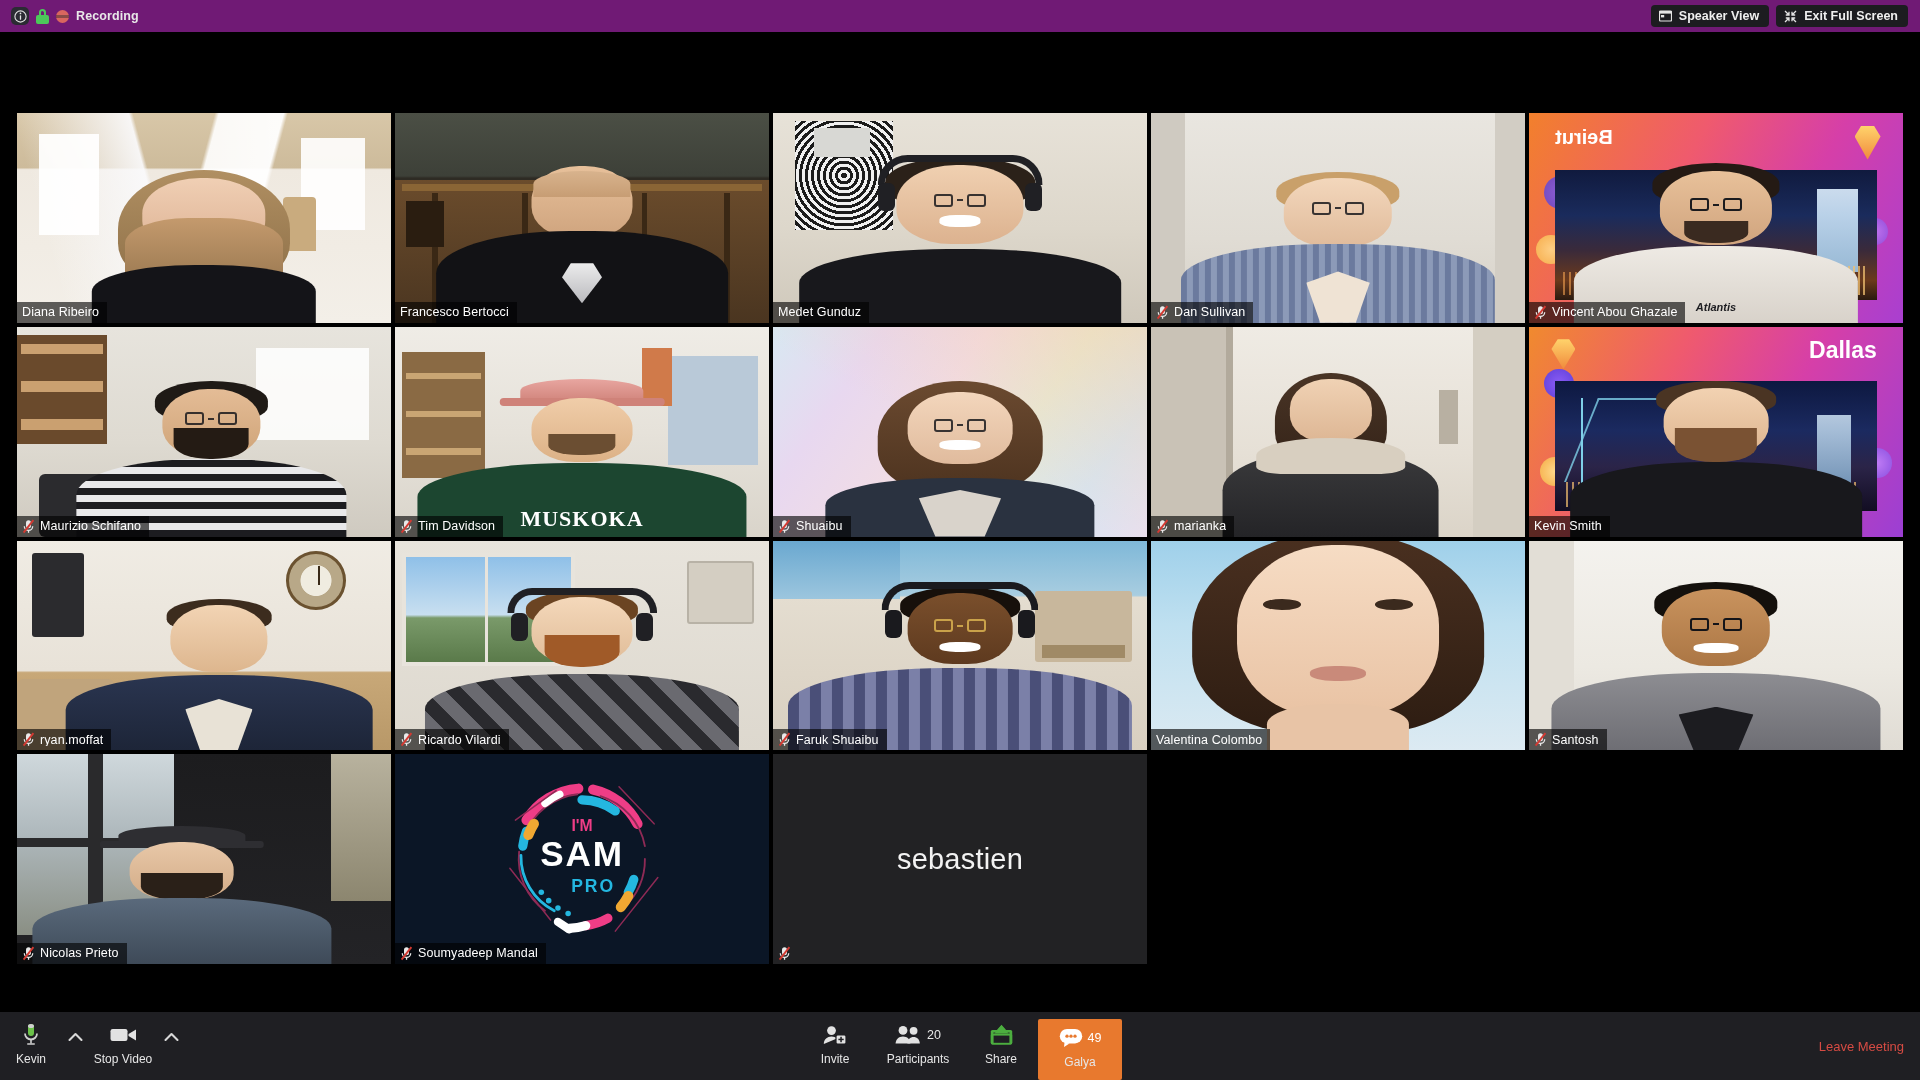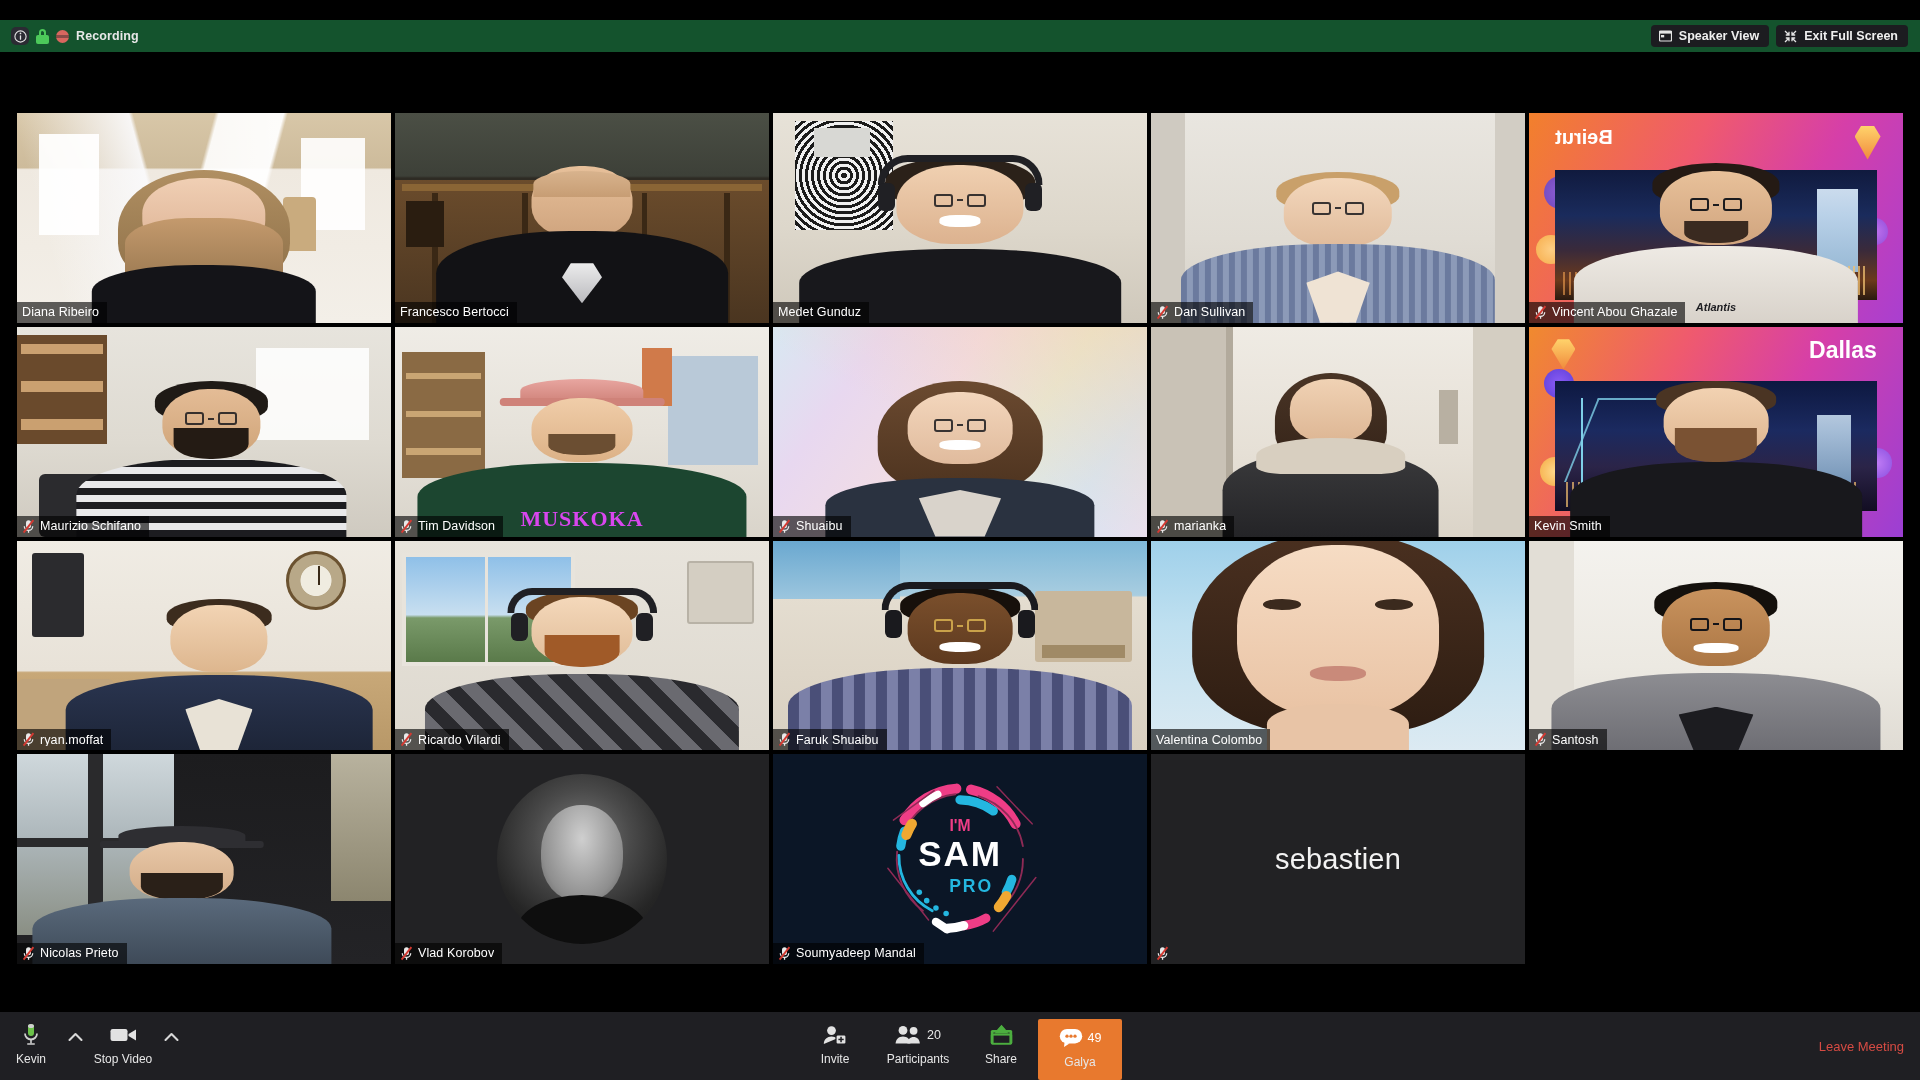--- a/index.html
+++ b/index.html
@@ -18,25 +18,24 @@
     height: 1080px;
     background: #000;
   }
 
   
   .topbar {
     position: absolute;
     top: 0; left: 0;
     width: 1920px;
     height: 32px;
-    background: #14532d;
+    background: #701a75;
     display: flex;
     align-items: center;
     z-index: 40;
-    margin-top: 20px;
   }
   .topbar-left {
     display: flex;
     align-items: center;
     gap: 7px;
     padding-left: 11px;
   }
   .info-badge {
     width: 18px; height: 18px;
     border-radius: 5px;
@@ -566,21 +565,21 @@
         <div style="position:absolute;left:3%;top:40%;width:20%;height:3%;background:#c9a573;"></div>
         <div style="position:absolute;left:3%;top:58%;width:20%;height:3%;background:#c9a573;"></div>
         <div style="position:absolute;right:3%;top:14%;width:24%;height:52%;background:#b9c9d8;"></div>
         <div style="position:absolute;right:26%;top:10%;width:8%;height:28%;background:#d07a4a;"></div>
         <div class="person" style="bottom:0;width:100%;height:76%;">
           <div style="position:absolute;left:50%;top:1%;transform:translateX(-50%);width:33%;height:15%;background:linear-gradient(180deg,#e8a6a0,#cf8279);border-radius:50% 50% 10% 10%;"></div>
           <div style="position:absolute;left:50%;top:13%;transform:translateX(-50%);width:44%;height:5%;background:#cf8279;border-radius:4px;"></div>
           <div class="p-head" style="top:13%;width:27%;height:40%;background:linear-gradient(180deg,#f0cda9,#dcb186);"></div>
           <div style="position:absolute;left:50%;top:36%;transform:translateX(-50%);width:18%;height:13%;background:#6b4e32;border-radius:0 0 45% 45%;"></div>
           <div class="p-body" style="width:88%;height:46%;background:#1c4630;"></div>
-          <div style="position:absolute;left:50%;bottom:3%;transform:translateX(-50%);color:#d946ef;font-size:22px;font-weight:bold;letter-spacing:1px;font-family:'Liberation Serif',serif;">MUSKOKA</div>
+          <div style="position:absolute;left:50%;bottom:3%;transform:translateX(-50%);color:#ffffff;font-size:22px;font-weight:bold;letter-spacing:1px;font-family:'Liberation Serif',serif;">MUSKOKA</div>
         </div>
       </div>
       <div class="namebar">
         <svg class="mic-muted" viewBox="0 0 13 15">
           <rect x="4" y="1.2" width="5" height="8" rx="2.5" fill="#e9e9e9"></rect>
           <path d="M2.3 7.2a4.2 4.2 0 0 0 8.4 0" fill="none" stroke="#e9e9e9" stroke-width="1.3"></path>
           <rect x="5.9" y="11" width="1.3" height="2.8" fill="#e9e9e9"></rect>
           <line x1="1.6" y1="13.6" x2="11.4" y2="1.2" stroke="#d43a32" stroke-width="1.9"></line>
         </svg>
         <span class="nm">Tim Davidson</span>
@@ -818,37 +817,20 @@
           <rect x="4" y="1.2" width="5" height="8" rx="2.5" fill="#e9e9e9"></rect>
           <path d="M2.3 7.2a4.2 4.2 0 0 0 8.4 0" fill="none" stroke="#e9e9e9" stroke-width="1.3"></path>
           <rect x="5.9" y="11" width="1.3" height="2.8" fill="#e9e9e9"></rect>
           <line x1="1.6" y1="13.6" x2="11.4" y2="1.2" stroke="#d43a32" stroke-width="1.9"></line>
         </svg>
         <span class="nm">Nicolas Prieto</span>
       </div>
     </div>
 
 
-    <div class="tile">
-      <div class="avatar-wrap">
-        <div class="avatar-circle">
-          <div class="head"></div>
-          <div class="torso"></div>
-        </div>
-      </div>
-      <div class="namebar">
-        <svg class="mic-muted" viewBox="0 0 13 15">
-          <rect x="4" y="1.2" width="5" height="8" rx="2.5" fill="#e9e9e9"></rect>
-          <path d="M2.3 7.2a4.2 4.2 0 0 0 8.4 0" fill="none" stroke="#e9e9e9" stroke-width="1.3"></path>
-          <rect x="5.9" y="11" width="1.3" height="2.8" fill="#e9e9e9"></rect>
-          <line x1="1.6" y1="13.6" x2="11.4" y2="1.2" stroke="#d43a32" stroke-width="1.9"></line>
-        </svg>
-        <span class="nm">Vlad Korobov</span>
-      </div>
-    </div>
 
     <div class="tile">
       <div class="tile-scene">
         <div class="bg" style="background:#0b1626"></div>
         <svg viewBox="0 0 200 200" style="position:absolute;left:50%;top:50%;transform:translate(-50%,-50%);width:185px;height:185px;">
           <g fill="none" stroke-linecap="round">
             <path d="M40 58 A72 72 0 0 1 96 24" stroke="#ef3d86" stroke-width="11"></path>
             <path d="M112 25 A72 72 0 0 1 160 62" stroke="#ef3d86" stroke-width="11"></path>
             <path d="M95 30 A70 70 0 0 0 38 74" stroke="#8e2a55" stroke-width="2"></path>
             <path d="M120 32 A70 70 0 0 1 168 86" stroke="#8e2a55" stroke-width="2"></path>

